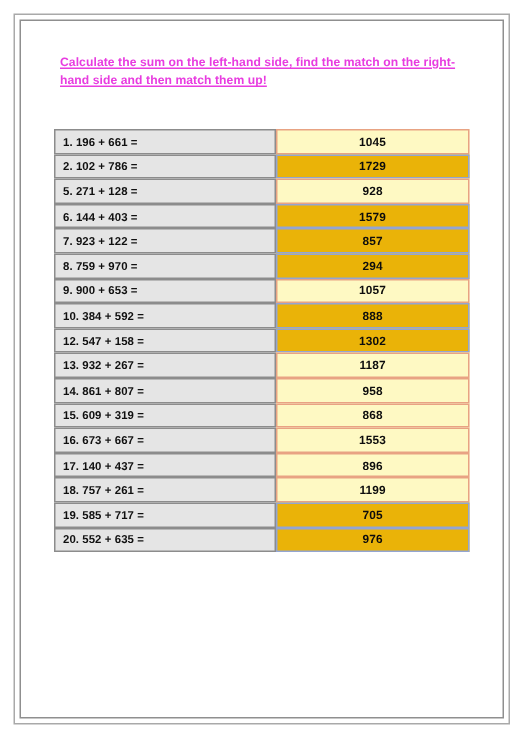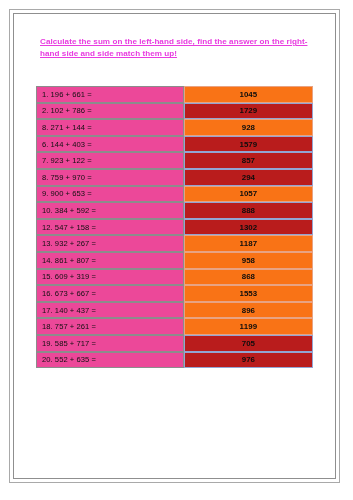--- a/index.html
+++ b/index.html
@@ -63,70 +63,70 @@
   #worksheet-table tr {
     height: 16.6px;
   }
   td {
     height: 16.6px;
     padding: 0;
     box-sizing: border-box;
   }
   td.q-cell {
     width: 158px;
-    background: #ec4899;
+    background: #e5e5e5;
     border: 1px solid #8c8c8c;
     font-size: 7.6px;
-    font-weight: normal;
+    font-weight: bold;
     color: #101010;
     padding-left: 5px;
     text-align: left;
     vertical-align: middle;
     letter-spacing: 0.05px;
   }
   td.a-cell {
     width: 138px;
     font-size: 7.9px;
     font-weight: bold;
     color: #0d0d0d;
     text-align: center;
     vertical-align: middle;
     border: 1px solid rgba(120,110,150,0.55);
     letter-spacing: 0.1px;
   }
   td.a-cell.orange {
-    background: #f97316;
+    background: #fef9c3;
     border-color: #e8a383;
   }
   td.a-cell.blue {
-    background: #b91c1c;
+    background: #eab308;
     border-color: #93a5d2;
   }
 </style>
 </head>
 <body>
 
 <div id="page-frame">
   <div id="page-frame-inner"></div>
 </div>
 
-<div id="instruction">Calculate the sum on the left-hand side, find the answer on the right-hand side and side match them up!</div>
+<div id="instruction">Calculate the sum on the left-hand side, find the match on the right-hand side and then match them up!</div>
 
 <table id="worksheet-table">
   <tbody id="worksheet-body">
       <tr>
         <td class="q-cell">1. 196 + 661 =</td>
         <td class="a-cell orange">1045</td>
       </tr>
       <tr>
         <td class="q-cell">2. 102 + 786 =</td>
         <td class="a-cell blue">1729</td>
       </tr>
       <tr>
-        <td class="q-cell">8. 271 + 144 =</td>
+        <td class="q-cell">5. 271 + 128 =</td>
         <td class="a-cell orange">928</td>
       </tr>
       <tr>
         <td class="q-cell">6. 144 + 403 =</td>
         <td class="a-cell blue">1579</td>
       </tr>
       <tr>
         <td class="q-cell">7. 923 + 122 =</td>
         <td class="a-cell blue">857</td>
       </tr>

